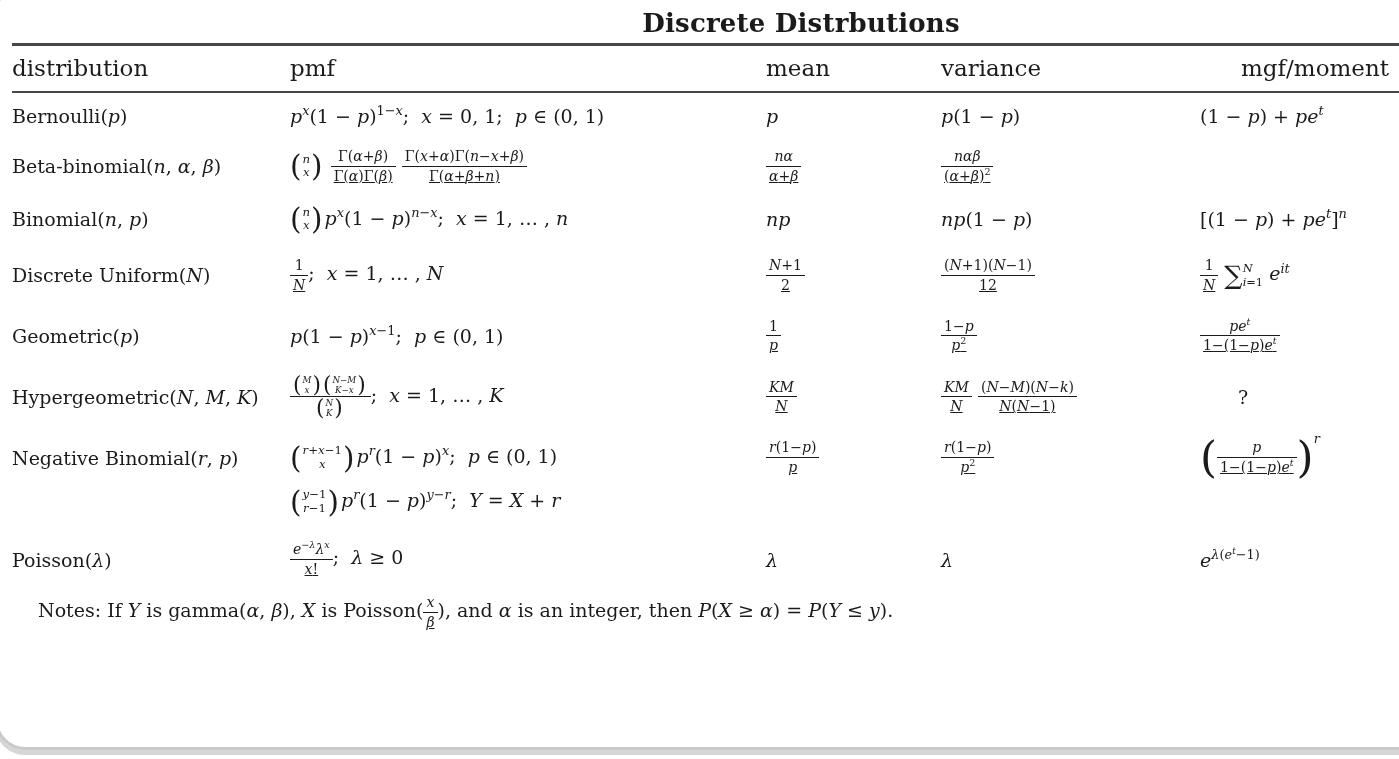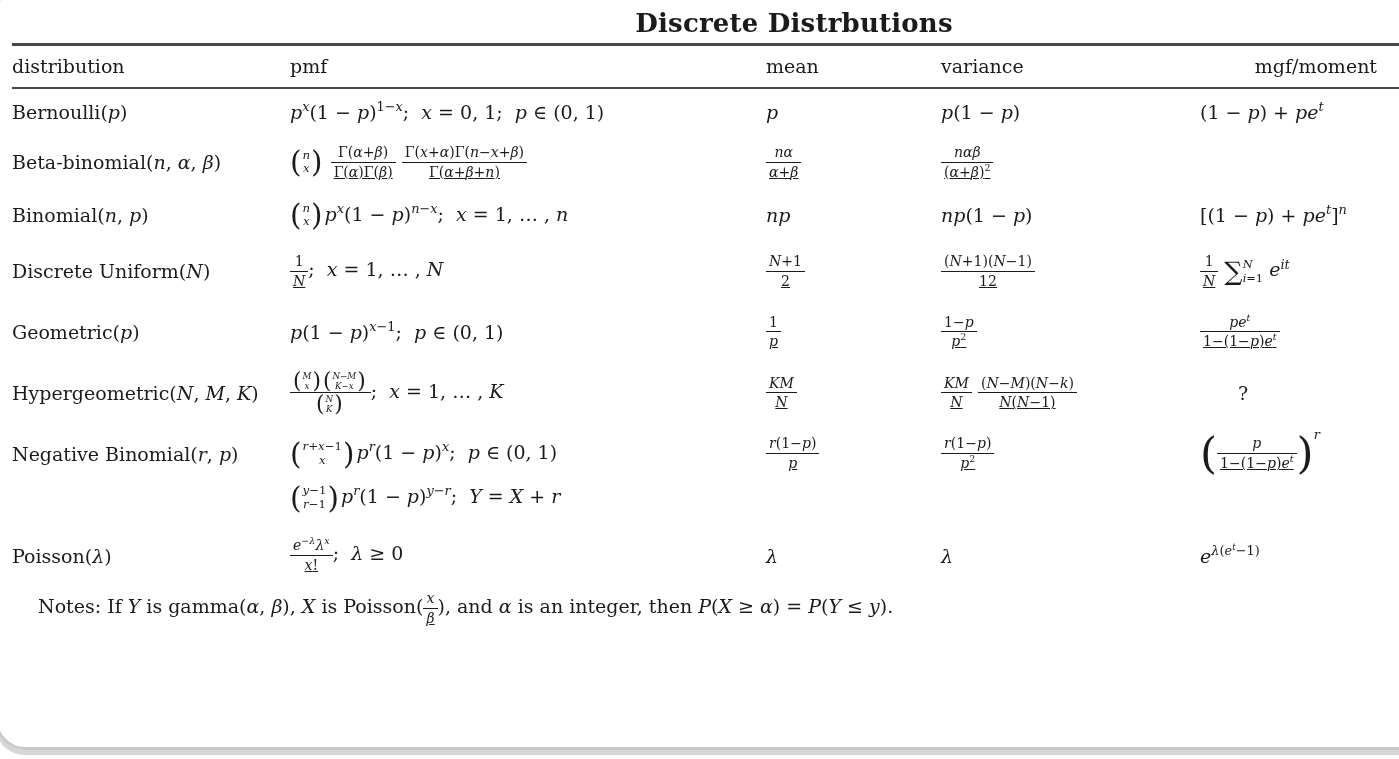--- a/index.html
+++ b/index.html
@@ -13,28 +13,28 @@
     color:var(--text);background:var(--background);
   }
   .card{
     position:absolute;left:-5px;top:-18px;right:-28px;bottom:9px;
     border:3px solid var(--card_border);border-radius:30px;
     box-shadow:0 5px 0 var(--shadow);
     pointer-events:none;
   }
   .content{position:relative;padding:5px 0 0 12px;}
   .title{text-align:center;margin:3px 0 5px 0;}
-  .title span{position:relative;left:78px;font-weight:bold;font-size:26px;letter-spacing:0.2px;margin-left:21px;}
+  .title span{position:relative;left:85px;font-weight:bold;font-size:26px;letter-spacing:0.2px;margin-left:21px;}
   table{border-collapse:collapse;table-layout:fixed;width:1387px;font-size:19px;}
   col.c1{width:278px}col.c2{width:476px}col.c3{width:175px}col.c4{width:259px}col.c5{width:199px}
   thead th{
-    text-align:left;font-weight:normal;font-size:19px;padding:9px 0 10px 0;
+    text-align:left;font-weight:normal;font-size:23px;padding:9px 0 10px 0;
     border-top:3px solid var(--rule);border-bottom:2px solid var(--rule);
   }
-  thead th.last{text-align:right;padding-right:22px;}
+  thead th.last{text-align:right;padding-right:10px;}
   td{text-align:left;vertical-align:middle;white-space:nowrap;overflow:visible;}
   tr.dist td{padding:12px 0;margin-left:28px;}
   tr.tall td{padding:9px 0;}
   tr.cont td{padding:0 0 14px 0;}
   tr.note td{padding:6px 0 10px 26px;}
   tr.note.sp td{padding:20px 0 20px 26px;}
   tr.note.last td{padding:4px 0 8px 26px;}
   i{font-style:italic;}
   em{font-style:italic;}
   sup{font-size:0.68em;vertical-align:0.6em;line-height:0;}

